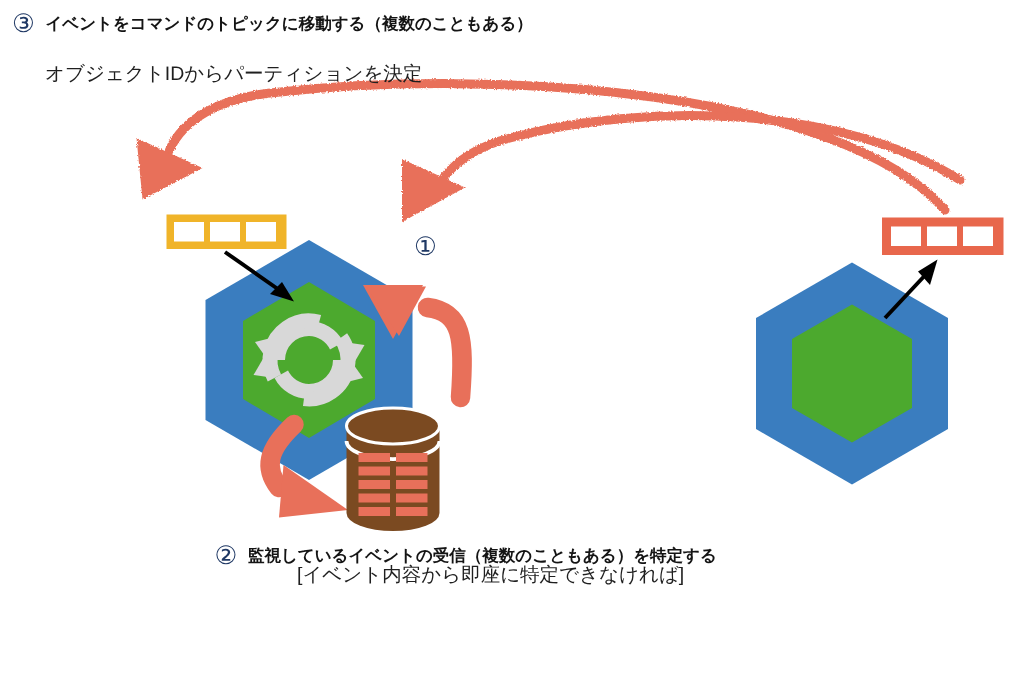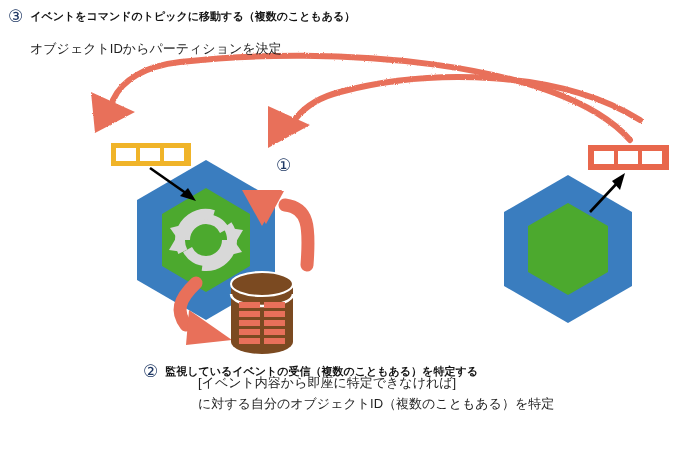--- a/index.html
+++ b/index.html
@@ -175,16 +175,15 @@
   <div class="abs step-line" id="t1">
     <span class="circnum">①</span>
   </div>
 
   <div class="abs step-line" id="t2">
     <span class="circnum">②</span>
     <span class="headline">監視しているイベントの受信（複数のこともある）を特定する</span>
   </div>
   <div class="abs" id="t2sub">
     <div class="subline">[イベント内容から即座に特定できなければ]</div>
-    <div class="subline">に対する自分のオブジェクトID（複数のこともある）を特定</div>
   </div>
 
 </div>
 
 </body></html>

